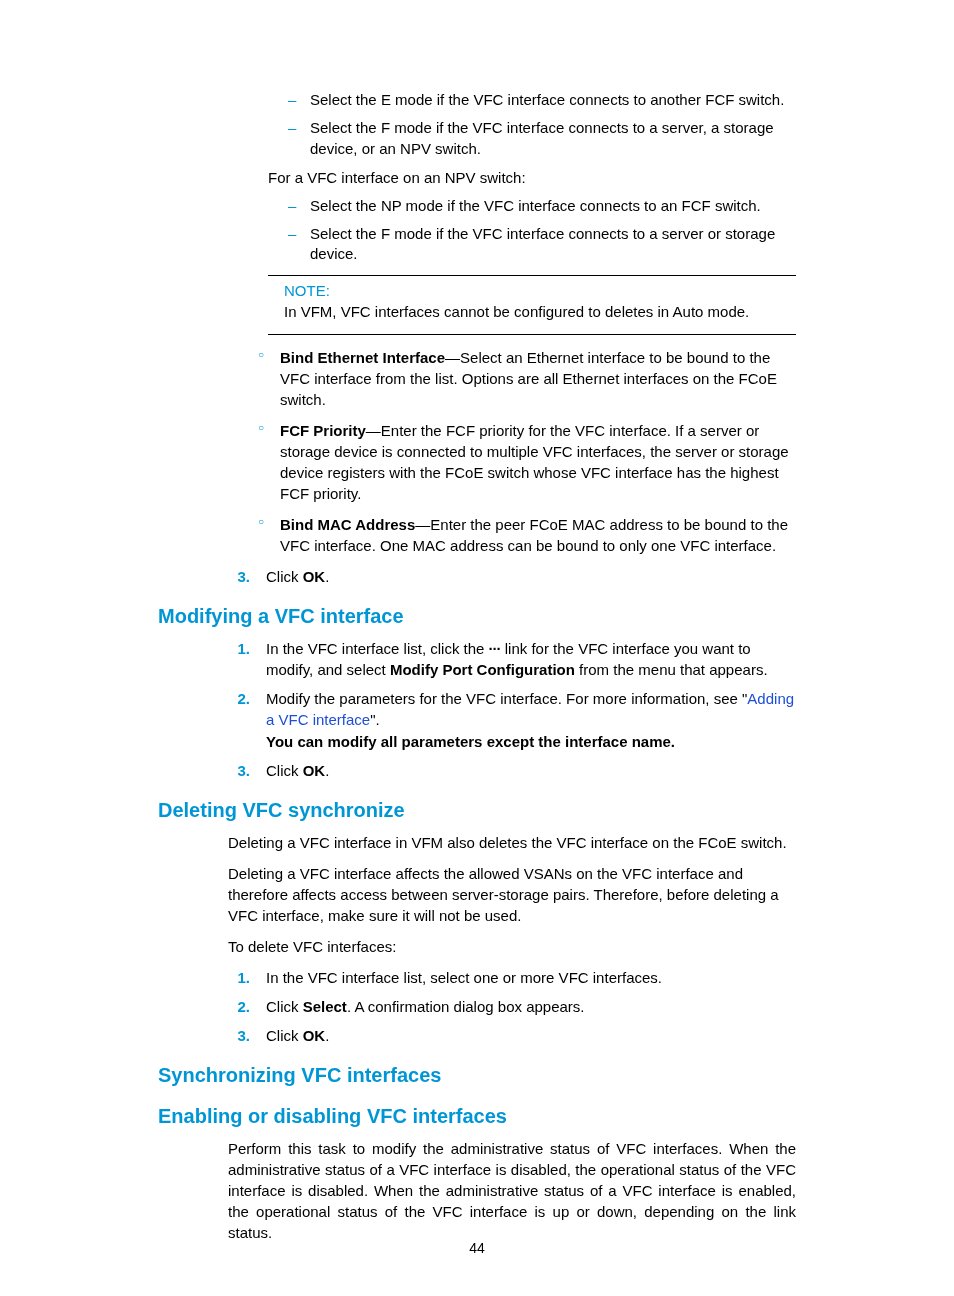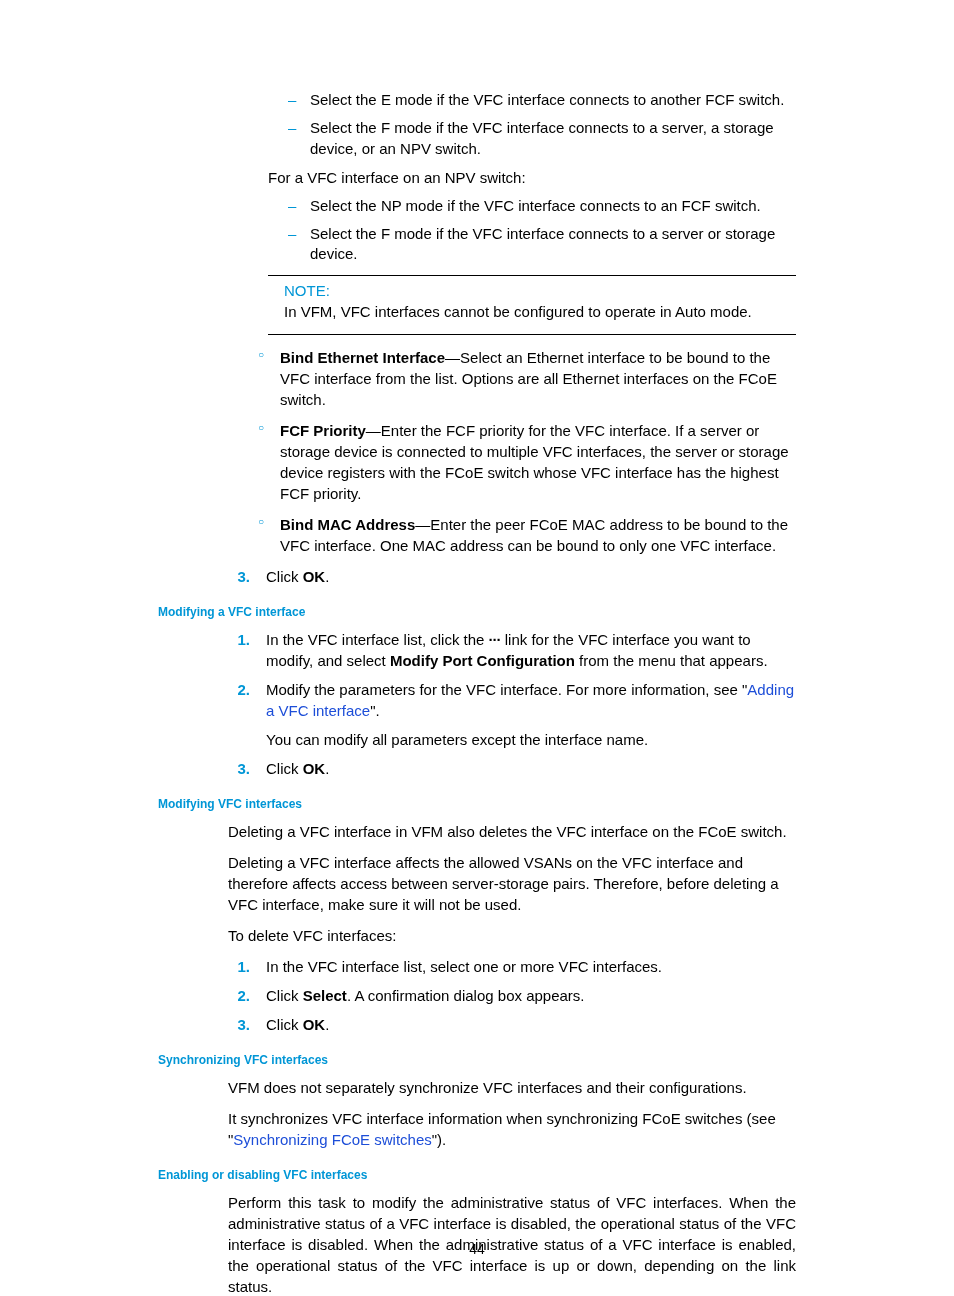--- a/index.html
+++ b/index.html
@@ -23,21 +23,21 @@
   .dash-list li::before { content: "\2013"; position: absolute; left: 0; top: 0; color:#0096d6; font-weight:400; }
   .circ-list { list-style:none; padding:0; margin:0 0 8px 0;}
   .circ-list > li { position:relative; padding-left:22px; margin-bottom:10px; line-height:1.4;}
   .circ-list > li::before { content:"\25cb"; position:absolute; left:0; top:1px; color:#0096d6; font-size:10px; }
   .ol-list { list-style:none; padding:0; margin:0 0 8px 0;}
   .ol-list > li { position:relative; padding-left:44px; margin-bottom:8px; line-height:1.4;}
   .ol-list > li > .num { position:absolute; left:0; top:0; color:#0096d6; font-weight:bold; width:28px; text-align:right;}
   .h3 {
     color:#0096d6;
     font-weight:bold;
-    font-size:12px;
+    font-size:20px;
     margin: 18px 0 10px 0;
   }
   a.link { color:#1d4ed8; text-decoration:none; }
   .note-box {
     border-top:1px solid #000;
     border-bottom:1px solid #000;
     margin: 10px 0 12px 0;
     padding:6px 0 14px 0;
   }
   .note-title { color:#0096d6; margin-bottom:4px; margin-left:16px;}
@@ -70,21 +70,21 @@
     <p style="margin-left:-20px;margin-bottom:8px;">For a VFC interface on an NPV switch:</p>
     <ul class="dash-list">
       <li><span>Select the NP mode if the VFC interface connects to an FCF switch.</span></li>
       <li><span>Select the F mode if the VFC interface connects to a server or storage device.</span></li>
     </ul>
   </div>
 
   <div class="indent-block" style="margin-left:110px;">
     <div class="note-box">
       <div class="note-title">NOTE:</div>
-      <div class="note-body">In VFM, VFC interfaces cannot be configured to operate in Auto mode.</div>
+      <div class="note-body">In VFM, VFC interfaces cannot be configured to deletes in Auto mode.</div>
     </div>
   </div>
 
   <div style="margin-left:100px;">
     <ul class="circ-list">
       <li><b>Bind Ethernet Interface</b><span>—Select an Ethernet interface to be bound to the VFC interface from the list. Options are all Ethernet interfaces on the FCoE switch.</span></li>
       <li><b>FCF Priority</b><span>—Enter the FCF priority for the VFC interface. If a server or storage device is connected to multiple VFC interfaces, the server or storage device registers with the FCoE switch whose VFC interface has the highest FCF priority.</span></li>
       <li><b>Bind MAC Address</b><span>—Enter the peer FCoE MAC address to be bound to the VFC interface. One MAC address can be bound to only one VFC interface.</span></li>
     </ul>
   </div>
@@ -98,29 +98,29 @@
 
   <div class="h3">Modifying a VFC interface</div>
   <ol class="ol-list indent-ol">
     <li>
       <span class="num">1.</span>
       <span>In the VFC interface list, click the </span><span class="dots-icon">···</span><span> link for the VFC interface you want to modify, and select </span><b>Modify Port Configuration</b><span> from the menu that appears.</span>
     </li>
     <li>
       <span class="num">2.</span>
       <span>Modify the parameters for the VFC interface. For more information, see "</span><a class="link" href="#">Adding a VFC interface</a><span>".</span>
-      <p style="margin-top:8px;margin-bottom:0;">You can modify all parameters except the interface name.</p>
+      <p style="margin-top:1px;margin-bottom:0;font-weight:bold;">You can modify all parameters except the interface name.</p>
     </li>
     <li>
       <span class="num">3.</span>
       <span>Click </span><b>OK</b><span>.</span>
     </li>
   </ol>
 
-  <div class="h3">Modifying VFC interfaces</div>
+  <div class="h3">Deleting VFC synchronize</div>
   <div class="indent-block2">
     <p>Deleting a VFC interface in VFM also deletes the VFC interface on the FCoE switch.</p>
     <p>Deleting a VFC interface affects the allowed VSANs on the VFC interface and therefore affects access between server-storage pairs. Therefore, before deleting a VFC interface, make sure it will not be used.</p>
     <p>To delete VFC interfaces:</p>
   </div>
   <ol class="ol-list indent-ol">
     <li>
       <span class="num">1.</span>
       <span>In the VFC interface list, select one or more VFC interfaces.</span>
     </li>
@@ -128,26 +128,20 @@
       <span class="num">2.</span>
       <span>Click </span><b>Select</b><span>. A confirmation dialog box appears.</span>
     </li>
     <li>
       <span class="num">3.</span>
       <span>Click </span><b>OK</b><span>.</span>
     </li>
   </ol>
 
   <div class="h3">Synchronizing VFC interfaces</div>
-  <div class="indent-block2">
-    <p>VFM does not separately synchronize VFC interfaces and their configurations.</p>
-    <p>
-      <span>It synchronizes VFC interface information when synchronizing FCoE switches (see "</span><a class="link" href="#">Synchronizing FCoE switches</a><span>").</span>
-    </p>
-  </div>
 
   <div class="h3">Enabling or disabling VFC interfaces</div>
   <div class="indent-block2">
     <p class="justify">Perform this task to modify the administrative status of VFC interfaces. When the administrative status of a VFC interface is disabled, the operational status of the VFC interface is disabled. When the administrative status of a VFC interface is enabled, the operational status of the VFC interface is up or down, depending on the link status.</p>
   </div>
 
   <div class="footer-page">44</div>
 </div>
 
 </body></html>

